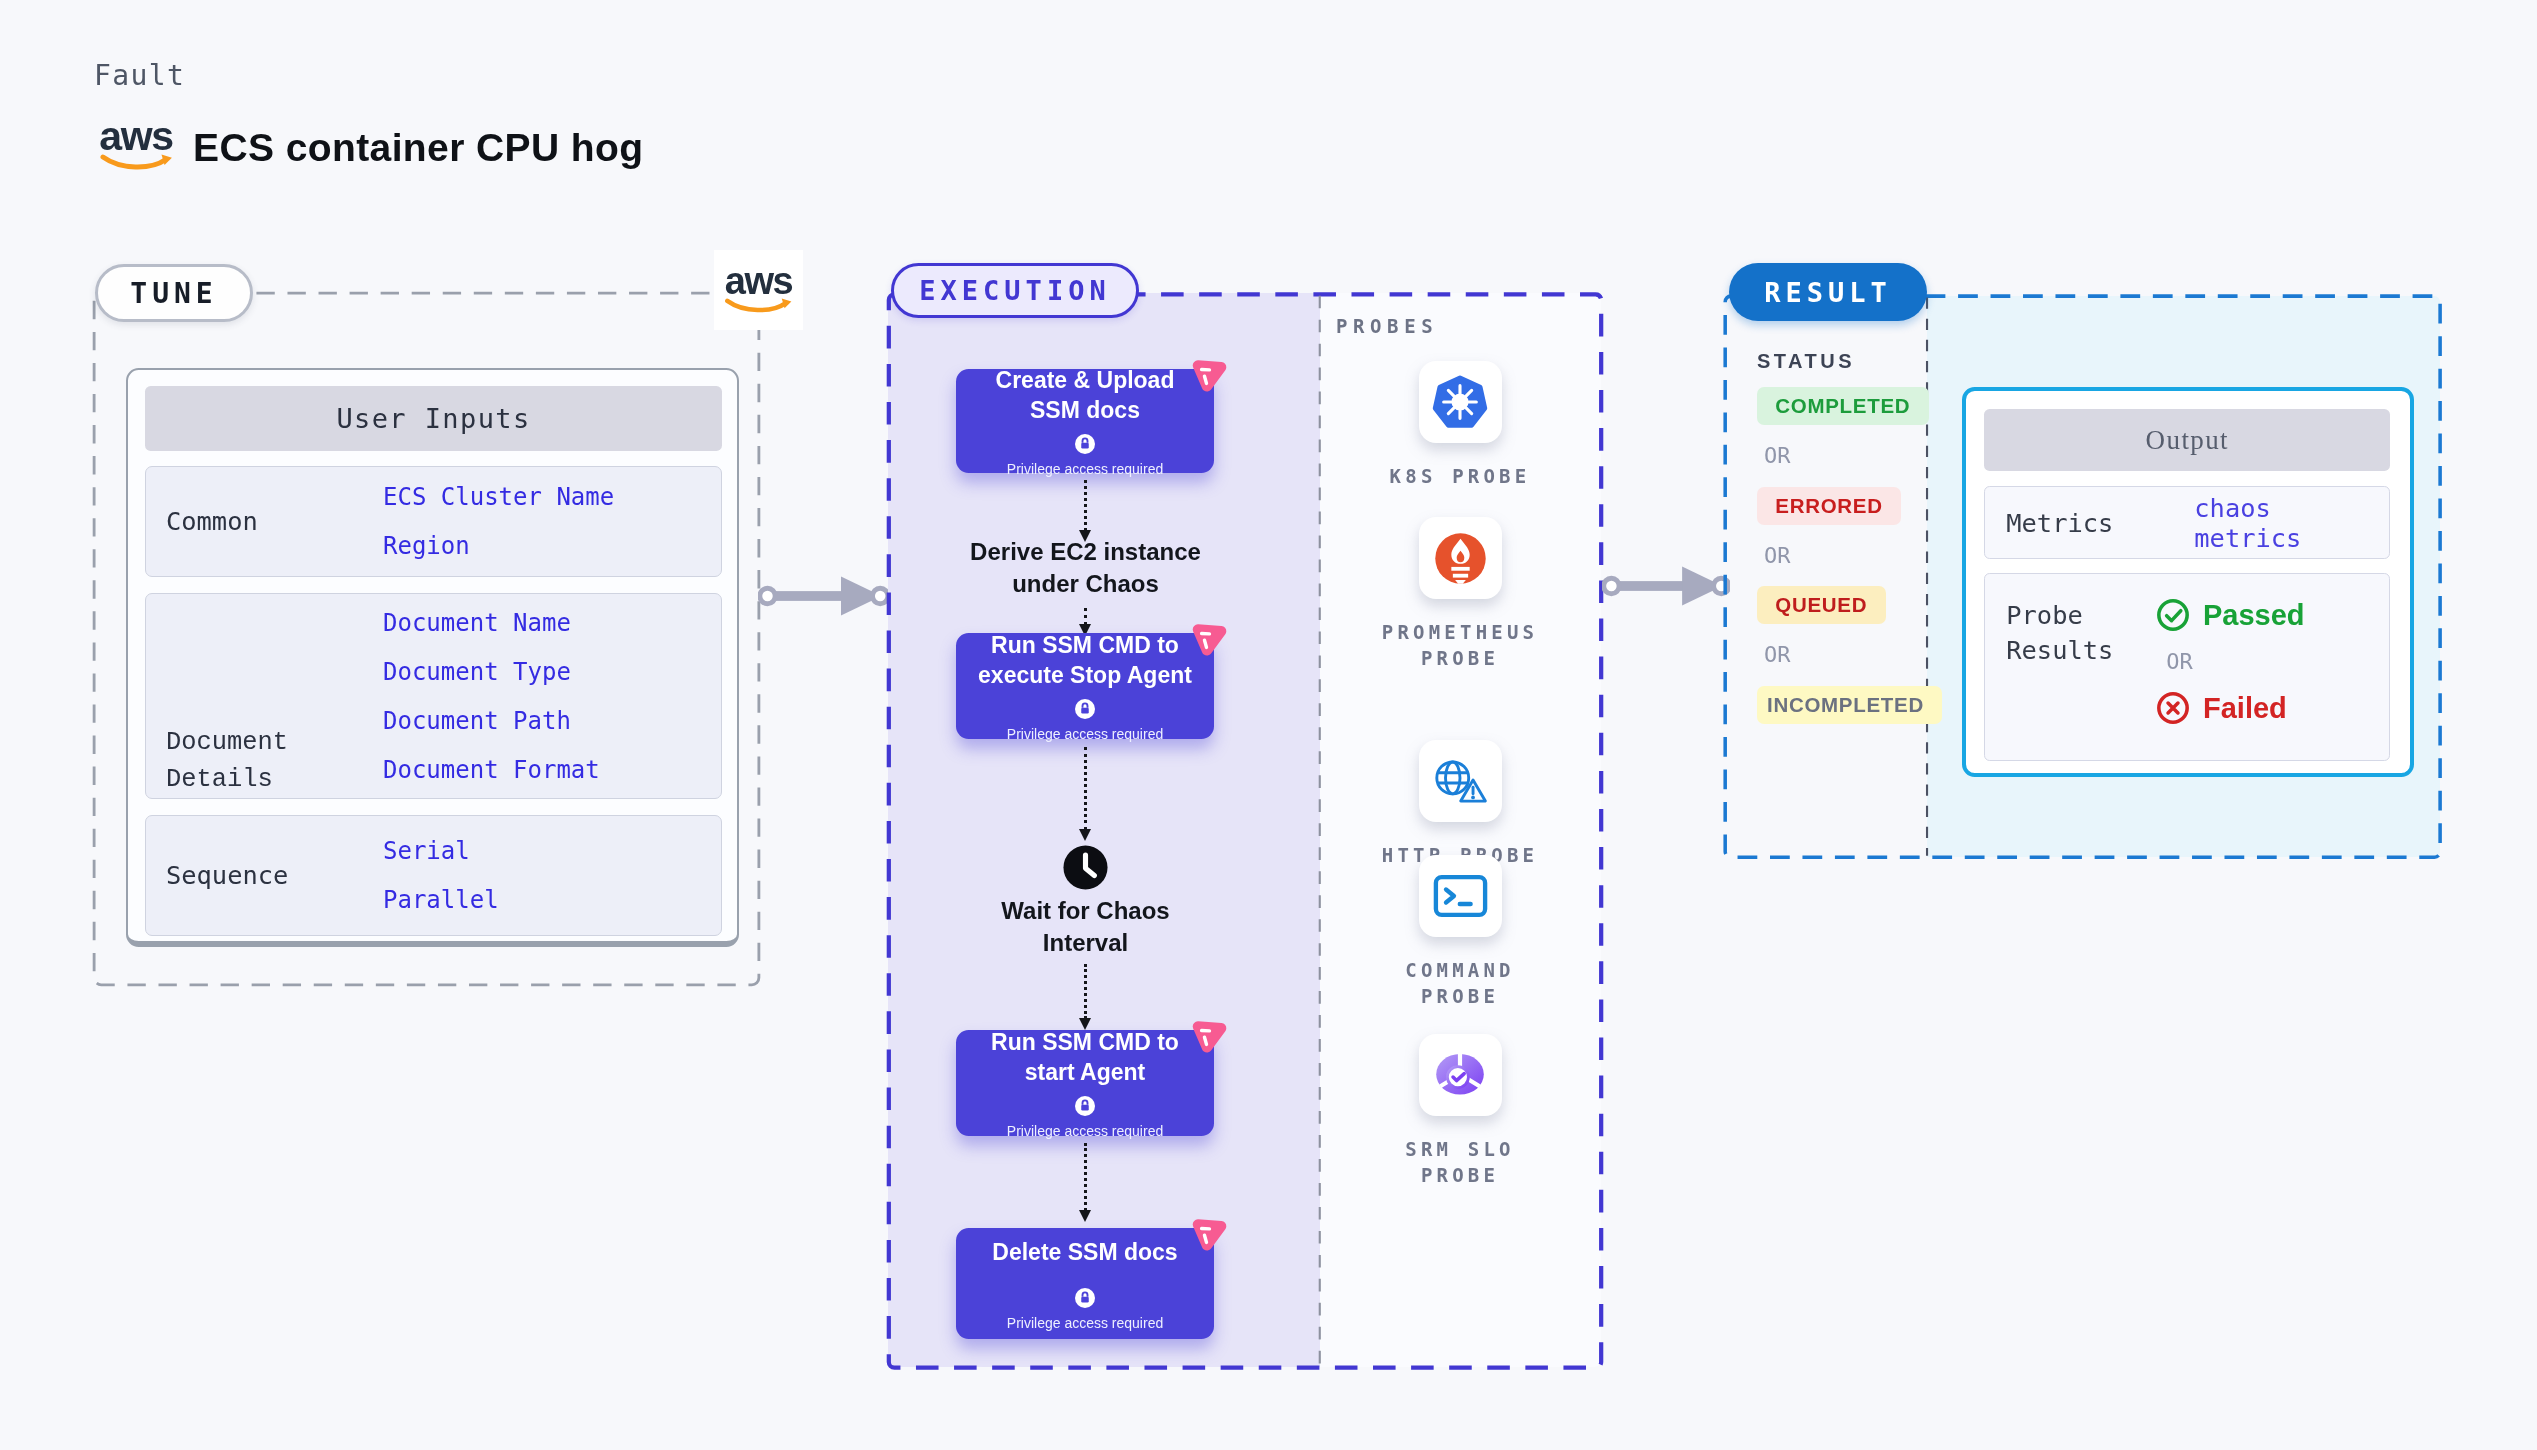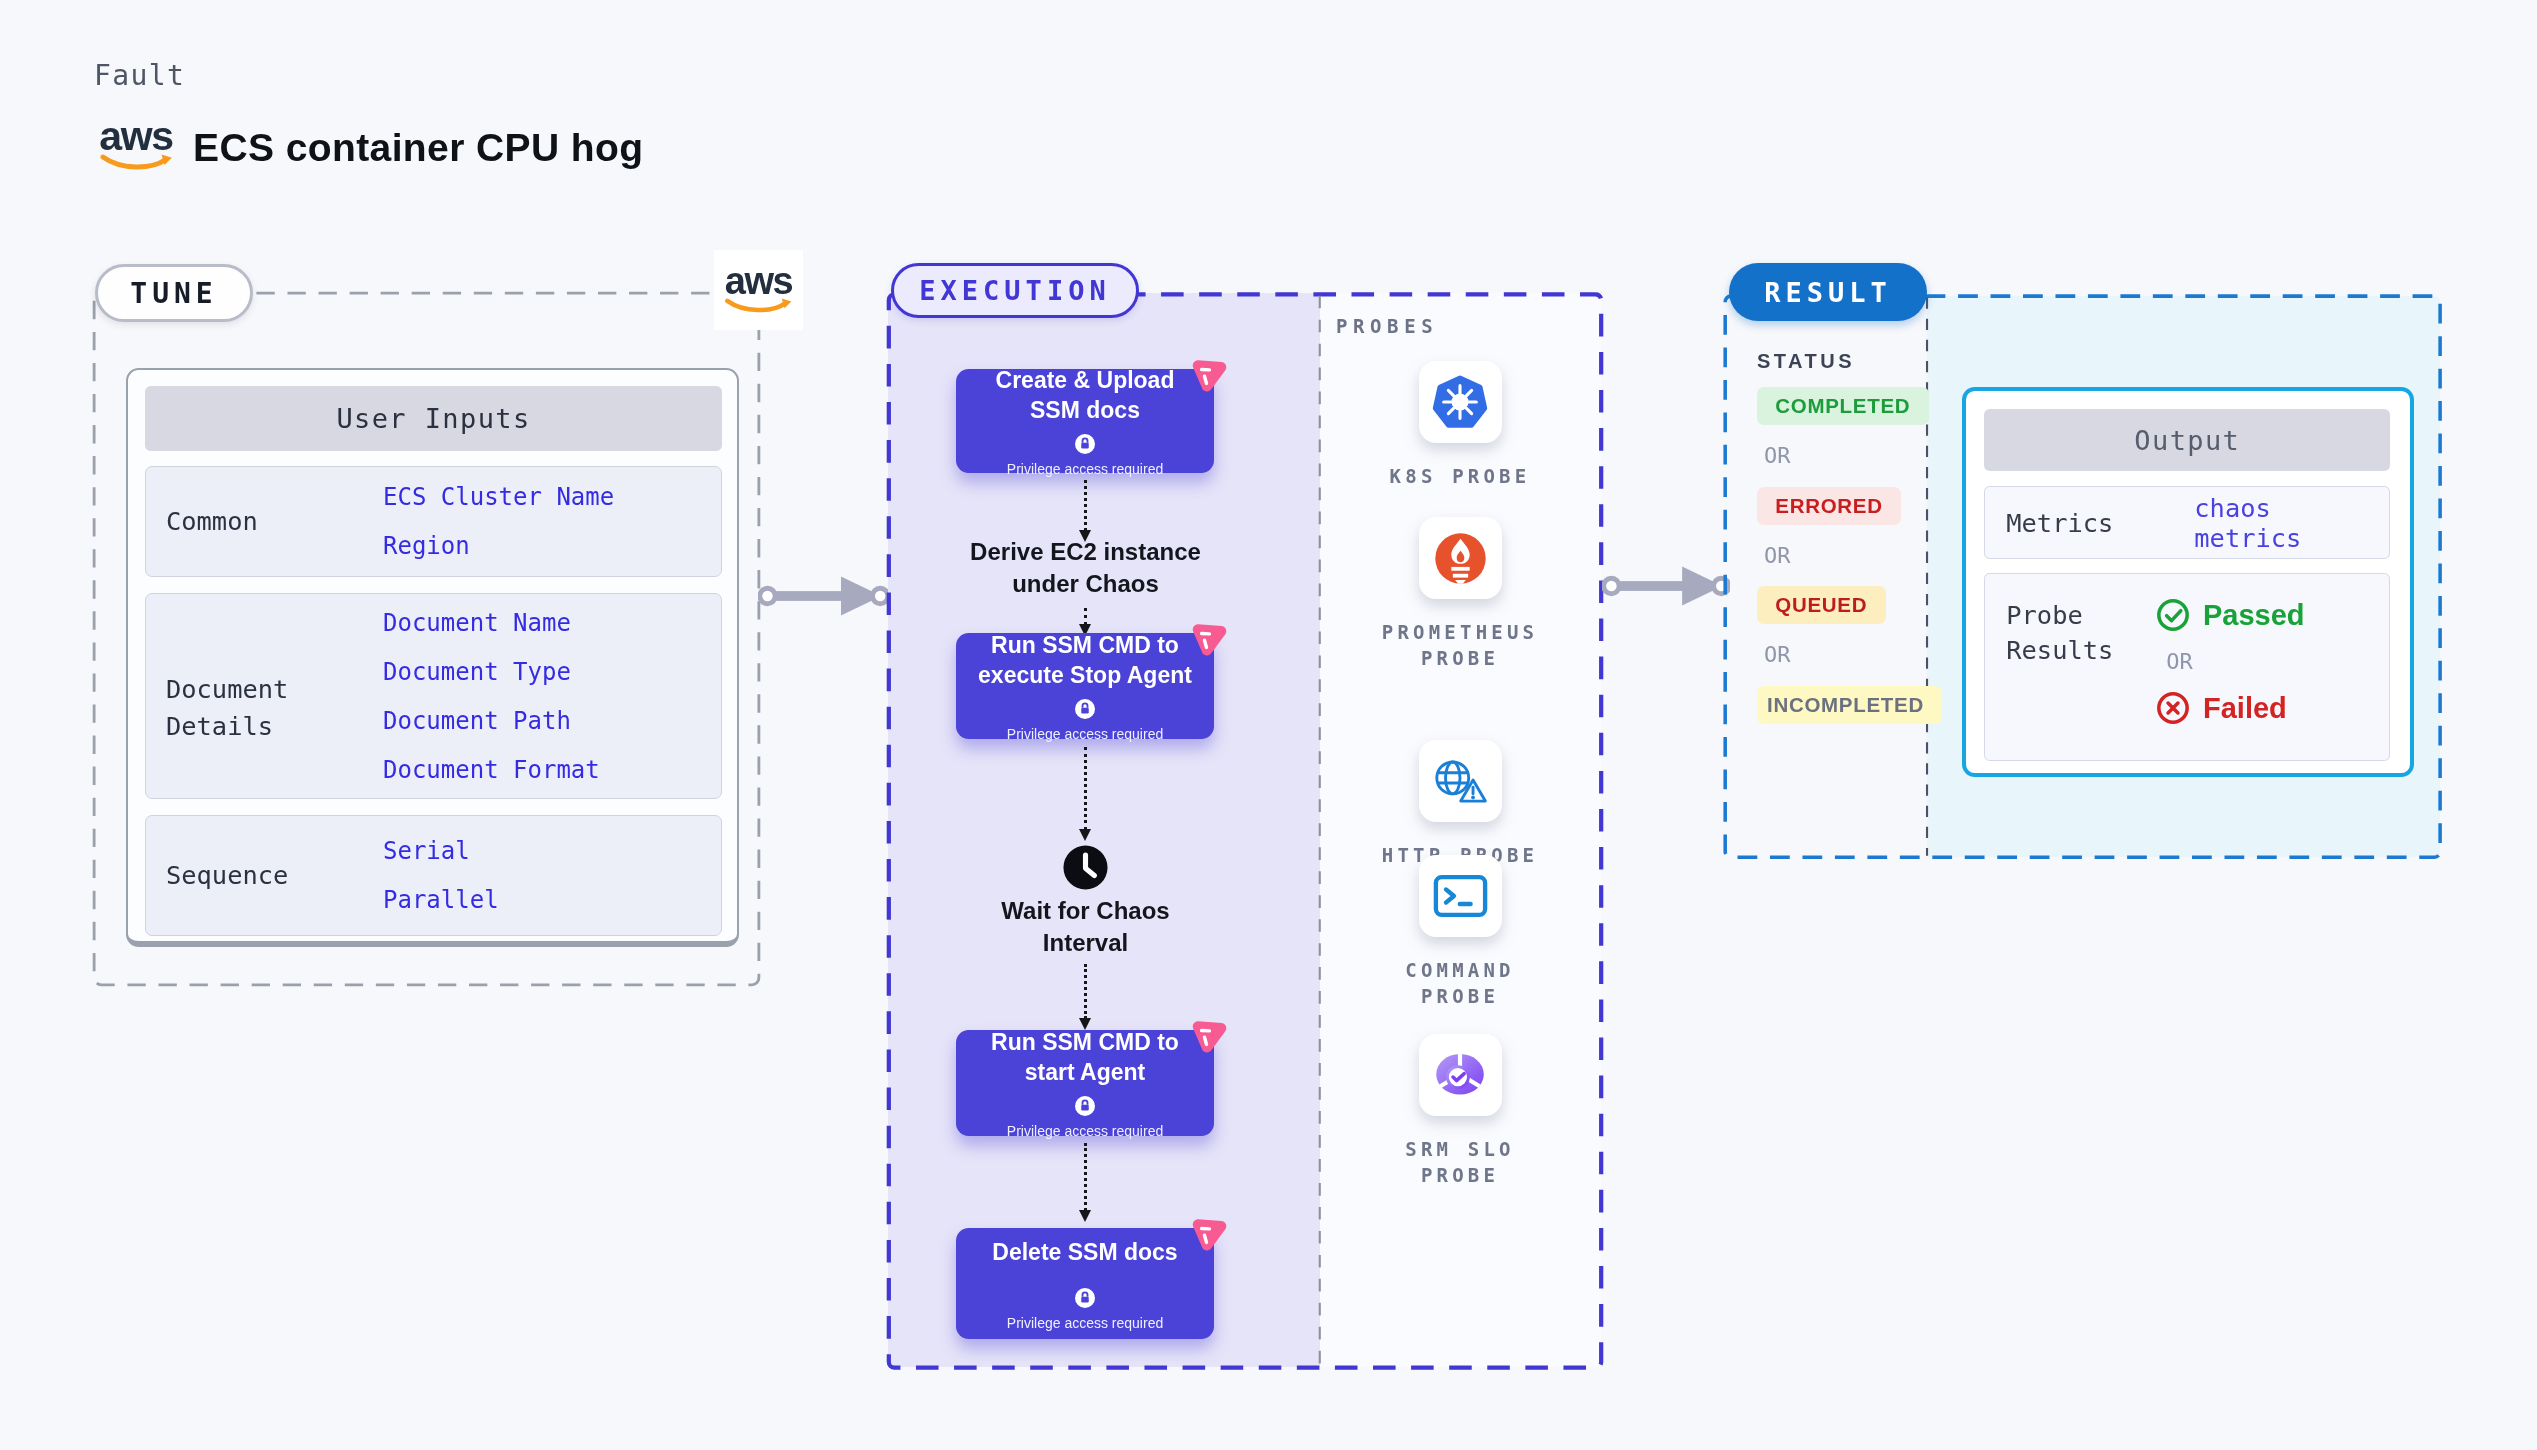--- a/index.html
+++ b/index.html
@@ -27,21 +27,21 @@
              display:flex;flex-direction:column;align-items:center;justify-content:center;}
   .aws-badge .aws-word{font-weight:bold;font-size:38px;line-height:.85;color:#232f3e;letter-spacing:-1.4px;}
   .ui-card{position:absolute;left:126px;top:368px;width:613px;height:579px;background:#fcfdff;
            border:2.8px solid #99a1ad;border-bottom-width:6.4px;border-radius:12.7px;}
   .ui-header{position:absolute;left:17px;top:16px;width:577px;height:65px;background:#d8d8e2;border-radius:5.6px;
              display:flex;align-items:center;justify-content:center;font-size:27px;color:#2b3140;letter-spacing:1.4px;}
   .ui-row{position:absolute;left:17px;width:577px;background:#edeff8;border:1.4px solid #cfd3e0;border-radius:7px;
           display:flex;}
   .ui-row-label{width:237px;padding-left:20px;display:flex;flex-direction:column;justify-content:center;
                 font-size:25.4px;color:#2b3140;line-height:37px;}
-  .ui-row-label.top{justify-content:center;padding-top:24px;}
+  .ui-row-label.top{justify-content:flex-end;padding-top:24px;font-family:Liberation Mono, monospace;}
   .ui-row-values{flex:1;display:flex;flex-direction:column;justify-content:center;gap:21px;
                  font-size:24px;color:#342be2;}
   .row-common{top:96px;height:111px;}
   .row-docs{top:223px;height:206px;}
   .row-seq{top:445px;height:121px;}
 
   
   .h-arrow{position:absolute;}
 
   
@@ -79,21 +79,21 @@
   .badge{padding:7px 18.3px;border-radius:7px;font-size:20.5px;font-weight:bold;letter-spacing:0.7px;}
   .b-completed{background:#d9f3de;color:#1d9c3c;}
   .b-errored{background:#fbe6e6;color:#c81e1e;}
   .b-queued{background:#fceebf;color:#bf1d1d;}
   .b-incompleted{background:#fef9c3;color:#6b7180;padding-left:10px;}
   .or-sep{font-size:22px;color:#9096aa;margin-left:7px;}
 
   .output-box{position:absolute;left:1962px;top:387px;width:452px;height:390px;background:#fff;
               border:4.2px solid #18a6e3;border-radius:12.7px;}
   .out-header{position:absolute;left:18.3px;top:18.3px;width:406px;height:62px;background:#d8d8e2;border-radius:5.6px;
-              display:flex;align-items:center;justify-content:center;font-size:27px;color:#565d6d;letter-spacing:1.4px;}
+              display:flex;align-items:center;justify-content:center;font-size:27px;color:#565d6d;letter-spacing:1.4px;font-family:Liberation Serif, serif;}
   .out-row{position:absolute;left:18.3px;width:406px;background:#f7f8fd;border:1.4px solid #d5d8e6;border-radius:5.6px;}
   .metrics-row{top:95px;height:73px;display:flex;align-items:center;padding:16px 21px;}
   .metrics-row .lbl{font-size:25.4px;color:#363c49;}
   .metrics-row .val{font-size:25.4px;color:#4a41e1;margin-left:81px;}
   .probe-res-row{top:182px;height:188px;display:flex;padding:24px 21px 0;}
   .probe-res-row .lbl{width:150px;font-size:25.4px;color:#363c49;line-height:35px;}
   .pr-right{display:flex;flex-direction:column;gap:17px;}
   .pr-line{display:flex;align-items:center;gap:12.7px;font-size:29px;font-weight:bold;}
   .pr-pass{color:#18a237;}
   .pr-fail{color:#d32424;}

